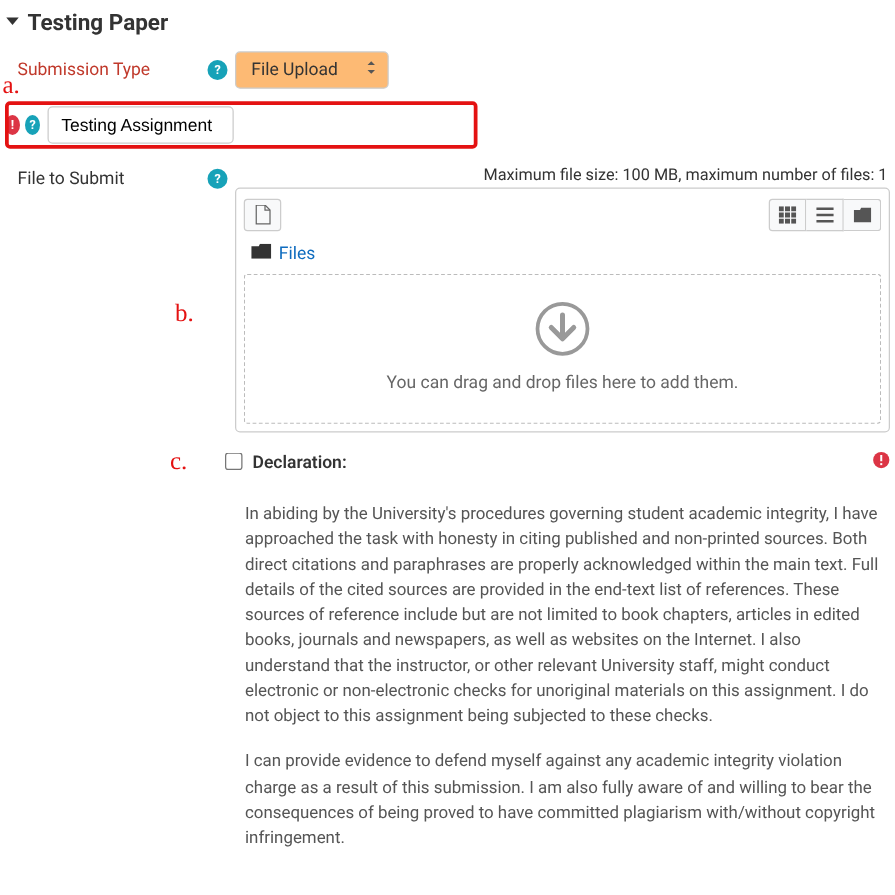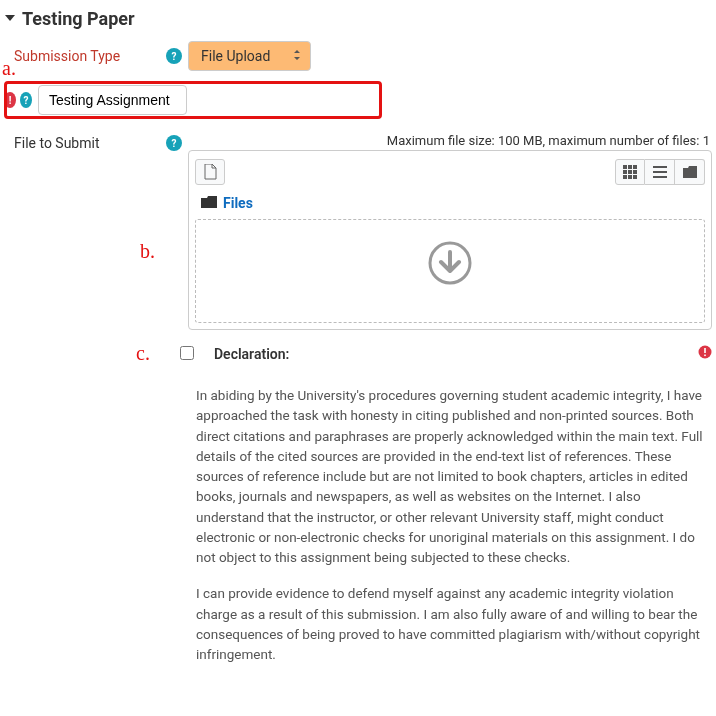--- a/index.html
+++ b/index.html
@@ -109,21 +109,20 @@
     text-align: right;
     font-size: 13px;
     margin-bottom: 2px;
     padding-right: 2px;
   }
   .filepicker {
     border: 1px solid #ccc;
     border-radius: 4px;
     padding: 6px;
     background: #fff;
-    font-weight: bold;
   }
   .fp-toolbar {
     display: flex;
     justify-content: space-between;
     align-items: center;
     padding: 2px 0 6px 0;
   }
   .fp-left, .fp-right {
     display: flex;
     align-items: center;
@@ -164,21 +163,21 @@
   .declaration-row {
     margin-left: 176px;
     margin-top: 14px;
   }
   .decl-header {
     display: flex;
     align-items: center;
     justify-content: space-between;
   }
   .decl-left {
-    display: flex; align-items: flex-start; gap: 20px;
+    display: flex; align-items: flex-start; gap: 8px;
   }
   .req-inline {
     color: #dc3545;
     font-size: 16px;
     font-weight: 700;
   }
   .decl-label { font-weight: 600; }
   .decl-body {
     margin-top: 22px;
     margin-left: 16px;
@@ -282,20 +281,21 @@
       </span>
       <a href="#">Files</a>
     </div>
     <div class="dropzone">
       <div class="dz-icon-wrap">
         <svg width="46" height="46" viewBox="0 0 46 46">
           <circle cx="23" cy="23" r="20" fill="none" stroke="#999" stroke-width="3"></circle>
           <path d="M23 12 L23 30 M14 22 L23 31 L32 22" fill="none" stroke="#999" stroke-width="4" stroke-linecap="round" stroke-linejoin="round"></path>
         </svg>
       </div>
+      <div>You can drag and drop files here to add them.</div>
     </div>
   </div>
 </div>
 
 <div class="declaration-row" style="position:relative;">
   <span class="annot" style="left:-44px; top:-2px;">c.</span>
   <div class="decl-header">
     <div class="decl-left">
       <input type="checkbox" style="">
       <span class="decl-label">Declaration:</span>

